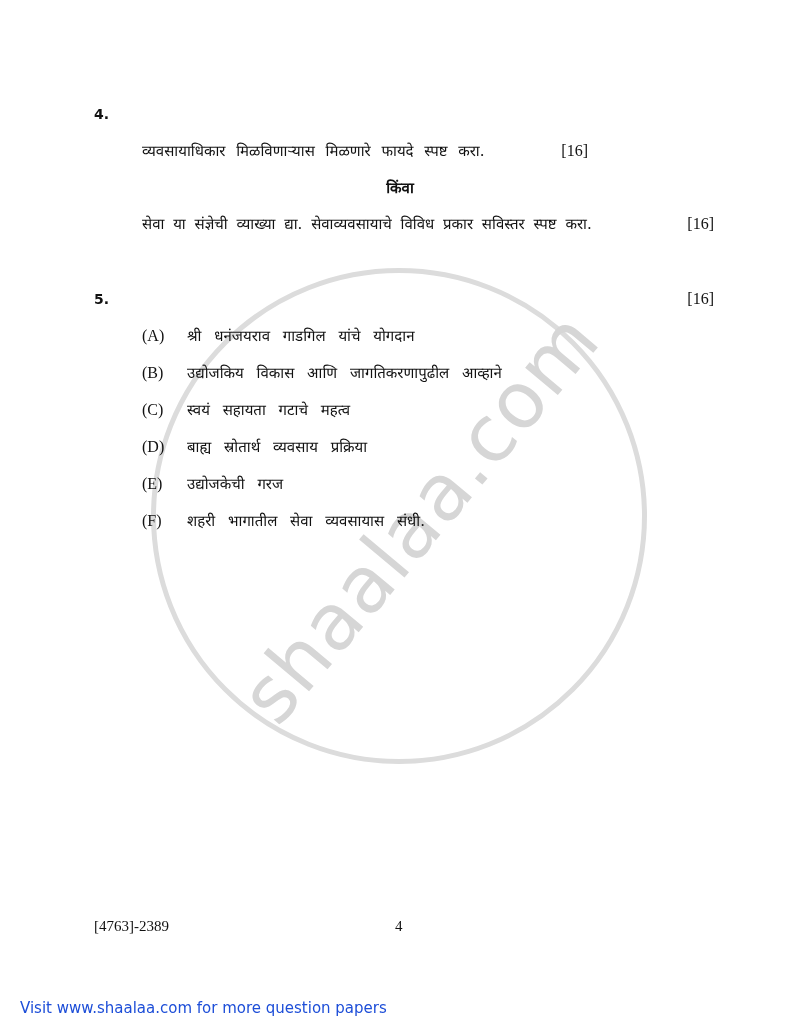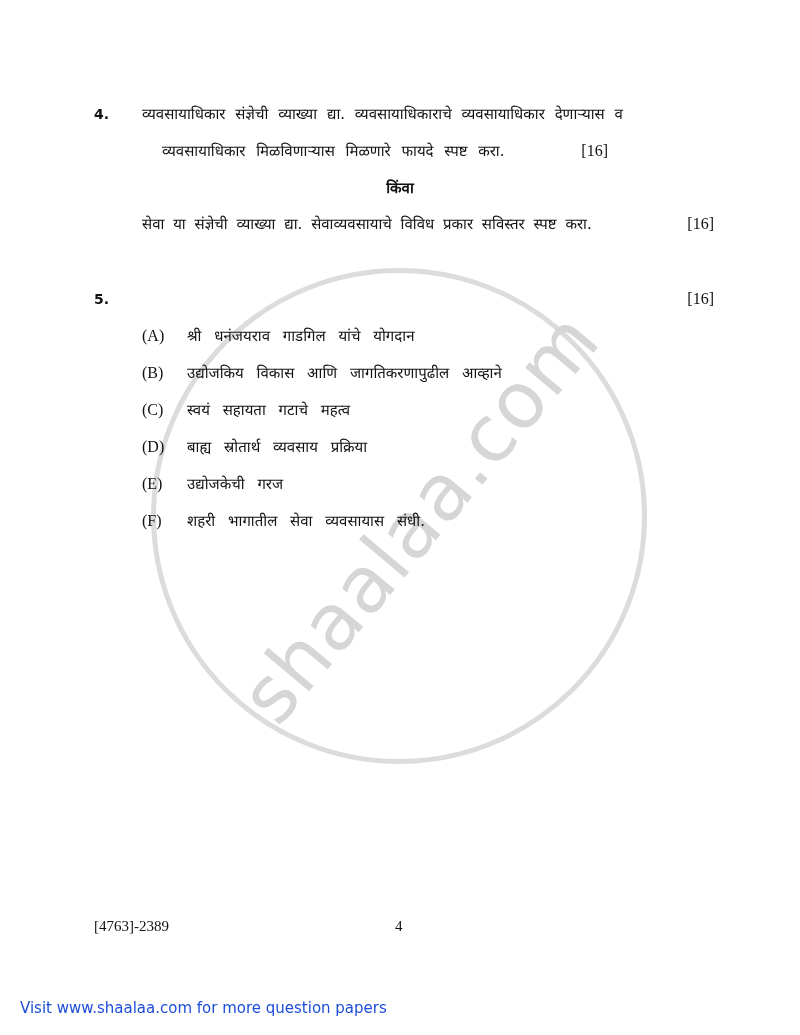--- a/index.html
+++ b/index.html
@@ -129,23 +129,22 @@
   <div class="watermark">
     <div class="wm-circle"></div>
     <div class="wm-text">shaalaa.com</div>
   </div>
 
   <div class="content">
 
     <div>
       <div class="row" style="top:104px; left:0; width:800px; height:22px;">
         <span class="qnum">4.</span>
-        <span class="text" style="word-spacing:5px;">व्यवसायाधिकार संज्ञेची व्याख्या द्या. व्यवसायाधिकाराचे व्यवसायाधिकार देणाऱ्यास व</span>
       </div>
-      <div class="row" style="top:141px; left:0; width:674px; height:22px;margin-left:20px;">
+      <div class="row" style="top:141px; left:0; width:674px; height:22px;">
         <span class="text">व्यवसायाधिकार मिळविणाऱ्यास मिळणारे फायदे स्पष्ट करा.</span>
         <span class="marks">[16]</span>
       </div>
       <div class="row or" style="top:178px;">किंवा</div>
       <div class="row" style="top:214px; left:0; width:800px; height:22px;">
         <span class="text" style="word-spacing:4px;">सेवा या संज्ञेची व्याख्या द्या. सेवाव्यवसायाचे विविध प्रकार सविस्तर स्पष्ट करा.</span>
         <span class="marks">[16]</span>
       </div>
     </div>
 

